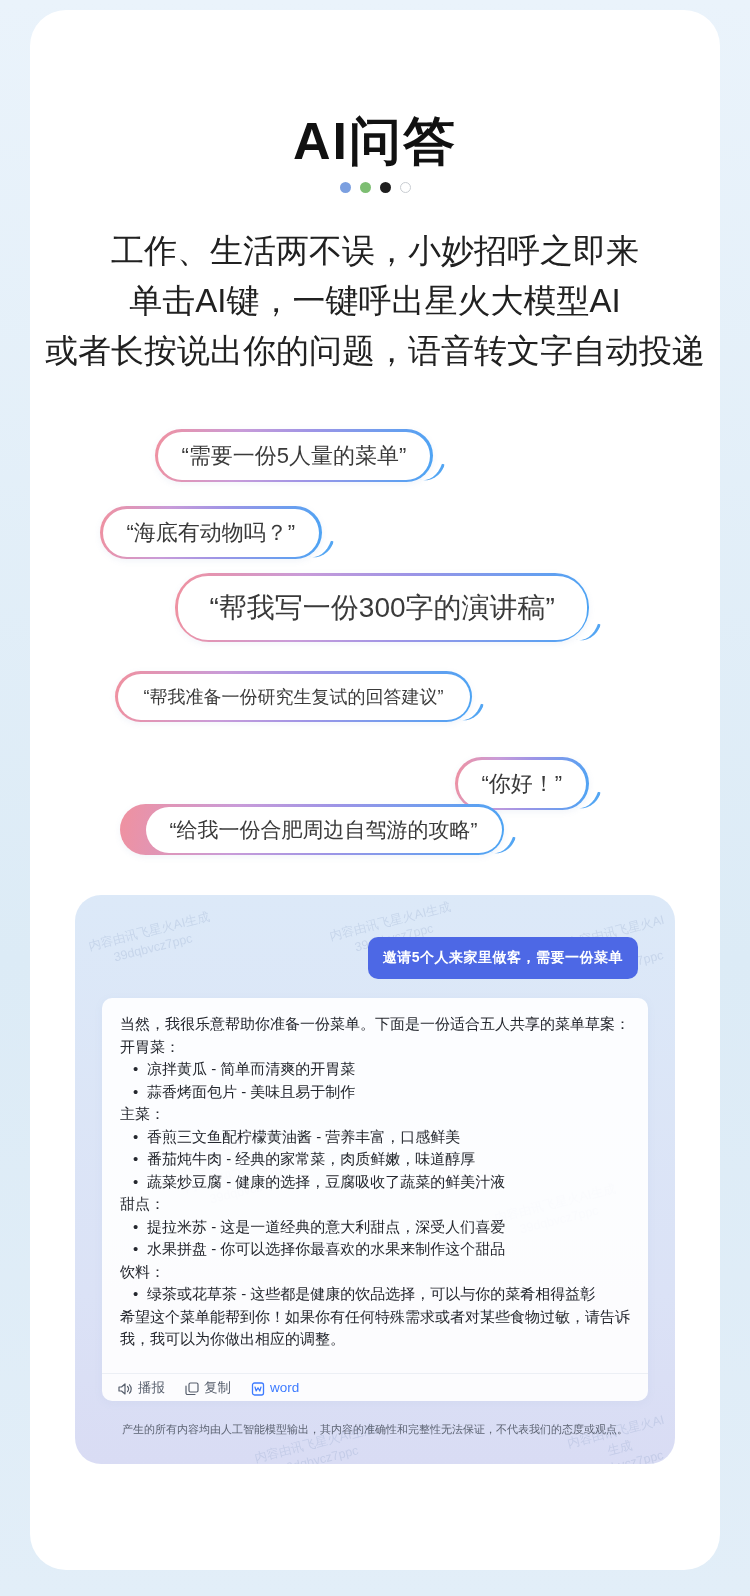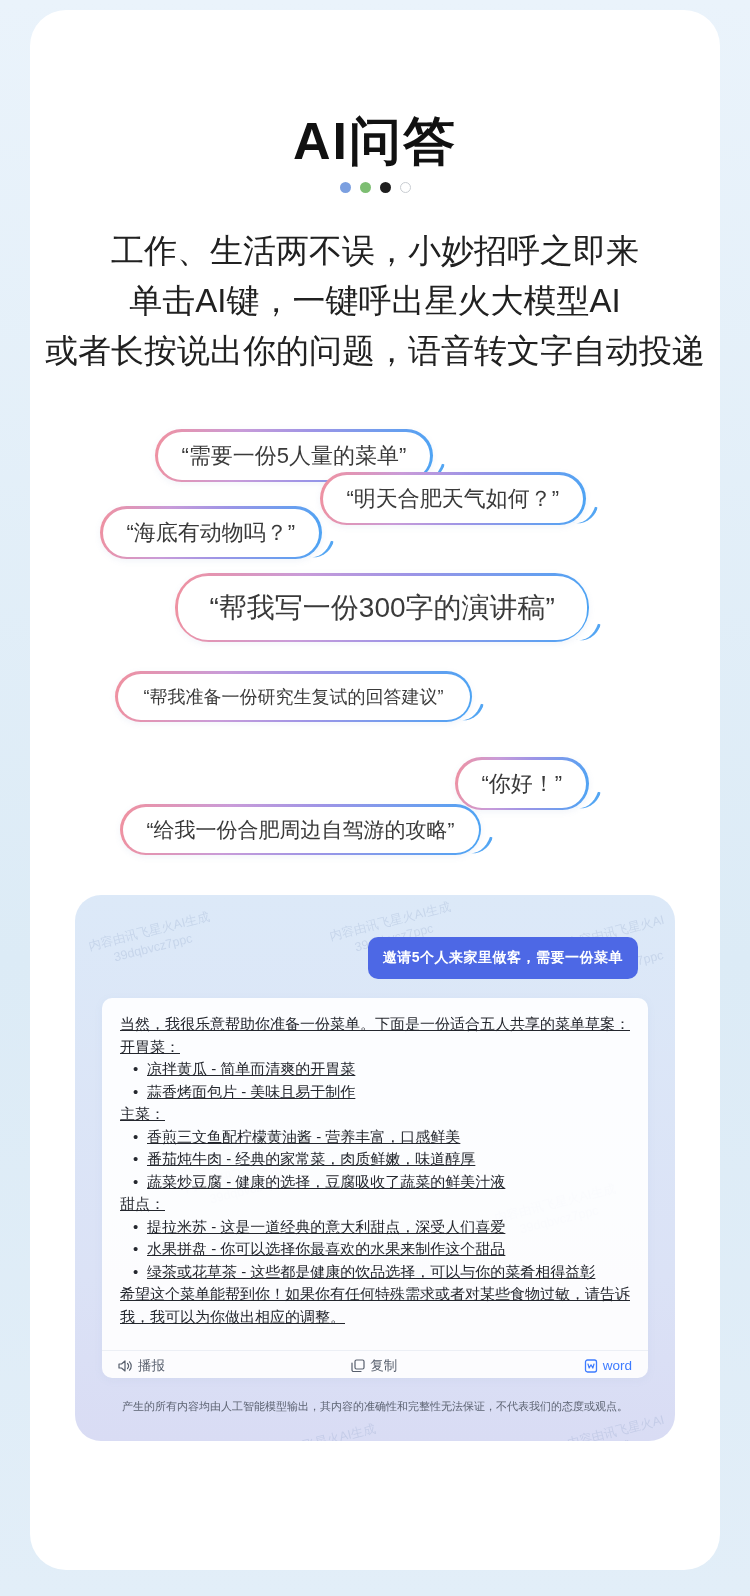--- a/index.html
+++ b/index.html
@@ -47,21 +47,21 @@
   .b1{left:125px;top:10px;margin-top:24px;}
   .b2{left:290px;top:77px;}
   .b3{left:70px;top:111px;}
   .b4{left:145px;top:178px;}
   .b4 .bubble-inner{font-size:28px;padding:13px 32px;border-radius:30px;}
   .b4{border-radius:34px;}
   .b5{left:85px;top:276px;}
   .b5 .bubble-inner{font-size:18px;padding:11px 26px;}
   .b6{left:425px;top:362px;}
   .b7{left:90px;top:409px;}
-  .b7 .bubble-inner{font-size:21px;}
+  .b7 .bubble-inner{font-size:21px;margin-left:23px;}
   
   .chat-card{
     position:absolute;left:45px;top:885px;width:600px;
     border-radius:26px;overflow:hidden;
     background:linear-gradient(180deg,#DCE9F8 0%,#DBE2F6 70%,#D9DCF4 100%);
   }
   .wm{
     position:absolute;z-index:0;transform:rotate(-14deg);
     color:#7E95BE;opacity:0.22;font-size:12.5px;line-height:17px;text-align:center;
     pointer-events:none;
@@ -73,29 +73,29 @@
   .user-row{display:flex;justify-content:flex-end;padding-right:10px;margin-bottom:19px;}
   .user-bubble{
     background:#4D68E5;color:#fff;font-size:14px;font-weight:600;
     padding:12px 15px;border-radius:10px;letter-spacing:0.5px;
   }
   .response-card{
     position:relative;background:rgba(255,255,255,0.90);border-radius:10px;
     padding:15px 18px 50px;color:#24272e;font-size:15px;line-height:22.5px;
     box-shadow:0 2px 8px rgba(130,150,190,0.08);
   }
-  .resp-line{white-space:normal;text-decoration:underline;}
+  .resp-line{white-space:normal;}
   .resp-line.bullet{padding-left:27px;position:relative;}
   .resp-line.bullet::before{
     content:"•";position:absolute;left:13px;top:0;color:#24272e;
   }
   .toolbar{
     position:absolute;left:0;right:0;bottom:0;height:28px;
     border-top:1px solid #ECEFF5;padding:9px 16px 6px;
-    display:flex;justify-content:space-between;align-items:center;gap:20px;
+    display:flex;justify-content:flex-start;align-items:center;gap:20px;
     box-sizing:border-box;
   }
   .tool-btn{
     display:flex;align-items:center;gap:5px;font-size:13.5px;color:#565E6C;cursor:pointer;
   }
   .tool-btn svg{display:block;}
   .tool-btn.word{color:#3D7BFF;}
   .disclaimer{
     position:relative;z-index:1;text-align:center;
     padding:19px 30px 26px;font-size:11px;color:#5C6372;line-height:18px;
@@ -127,23 +127,20 @@
 
       <div class="desc-line">或者长按说出你的问题，语音转文字自动投递</div>
     </div>
 
   <div class="bubbles">
 
       <div class="bubble b1">
         <div class="bubble-inner">“需要一份5人量的菜单”</div>
       </div>
 
-      <div class="bubble b2">
-        <div class="bubble-inner">“明天合肥天气如何？”</div>
-      </div>
 
       <div class="bubble b3">
         <div class="bubble-inner">“海底有动物吗？”</div>
       </div>
 
       <div class="bubble b4">
         <div class="bubble-inner">“帮我写一份300字的演讲稿”</div>
       </div>
 
       <div class="bubble b5">
@@ -214,20 +211,21 @@
 
             <div class="resp-line bullet">蔬菜炒豆腐 - 健康的选择，豆腐吸收了蔬菜的鲜美汁液</div>
 
             <div class="resp-line">甜点：</div>
 
             <div class="resp-line bullet">提拉米苏 - 这是一道经典的意大利甜点，深受人们喜爱</div>
 
 
             <div class="resp-line bullet">水果拼盘 - 你可以选择你最喜欢的水果来制作这个甜品</div>
 
+            <div class="resp-line">饮料：</div>
 
             <div class="resp-line bullet">绿茶或花草茶 - 这些都是健康的饮品选择，可以与你的菜肴相得益彰</div>
 
 
             <div class="resp-line">希望这个菜单能帮到你！如果你有任何特殊需求或者对某些食物过敏，请告诉我，我可以为你做出相应的调整。</div>
           </div>
 
         <div class="toolbar">
           <div class="tool-btn">
             <span>

